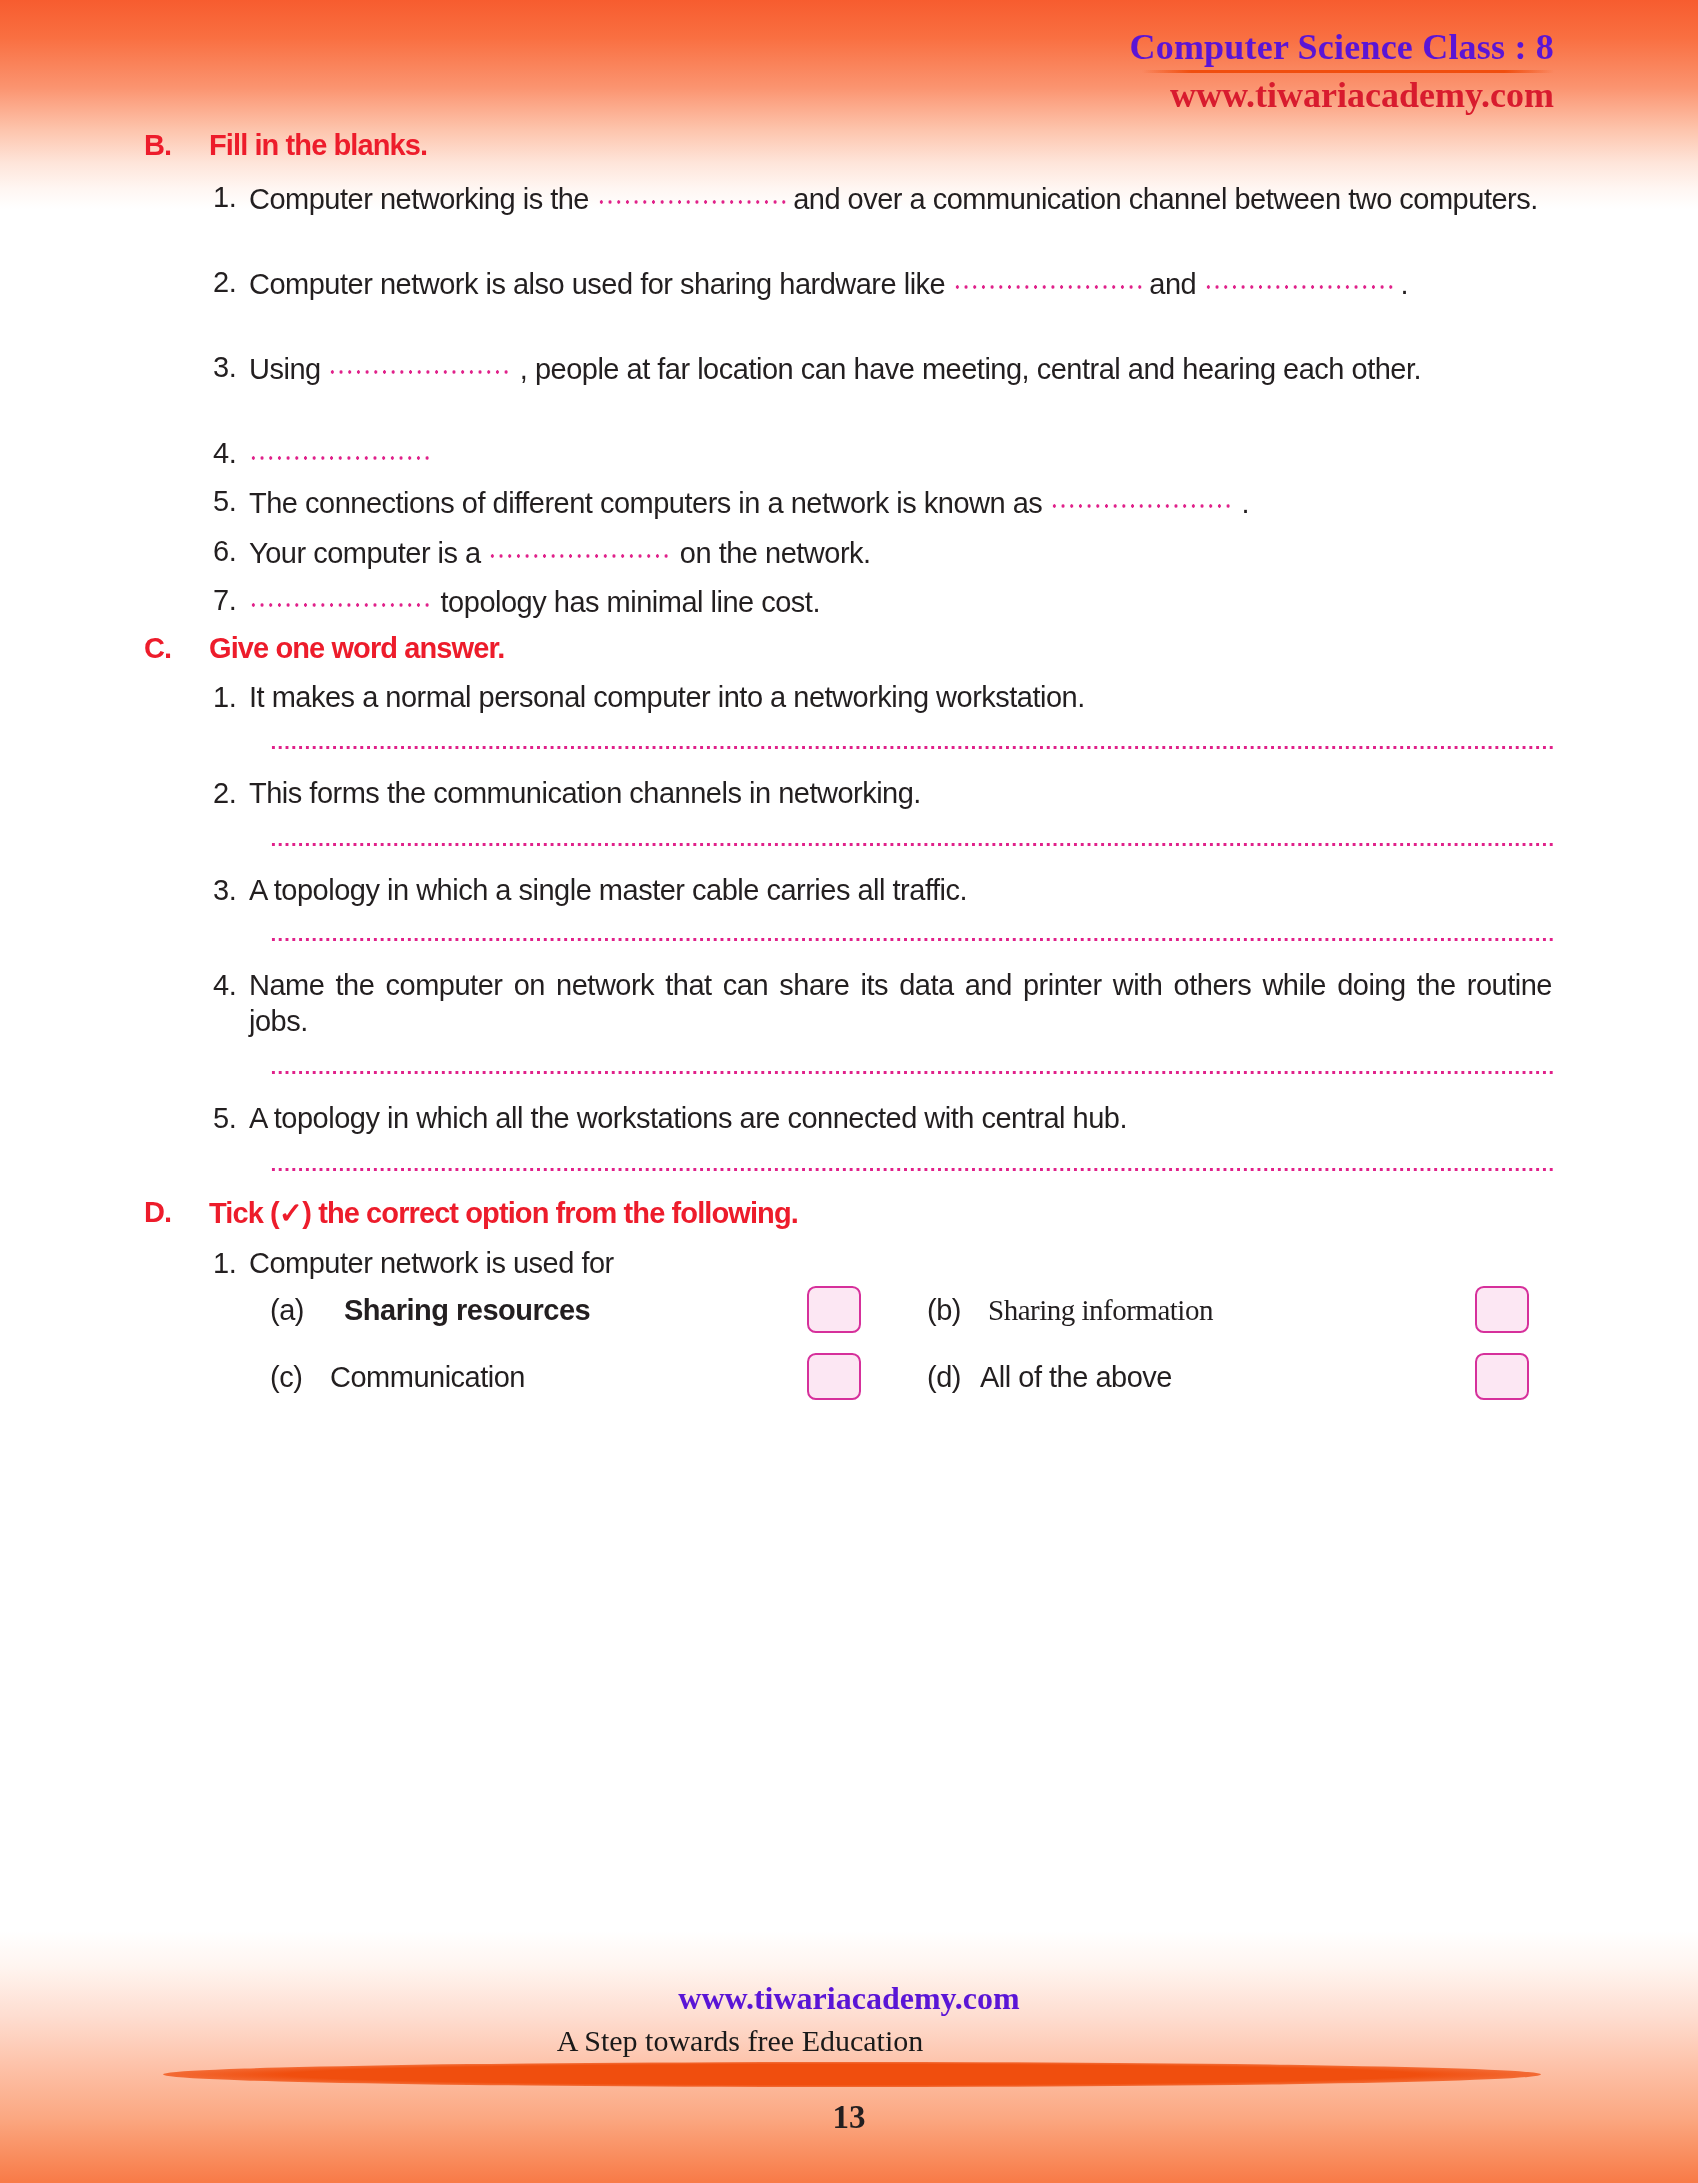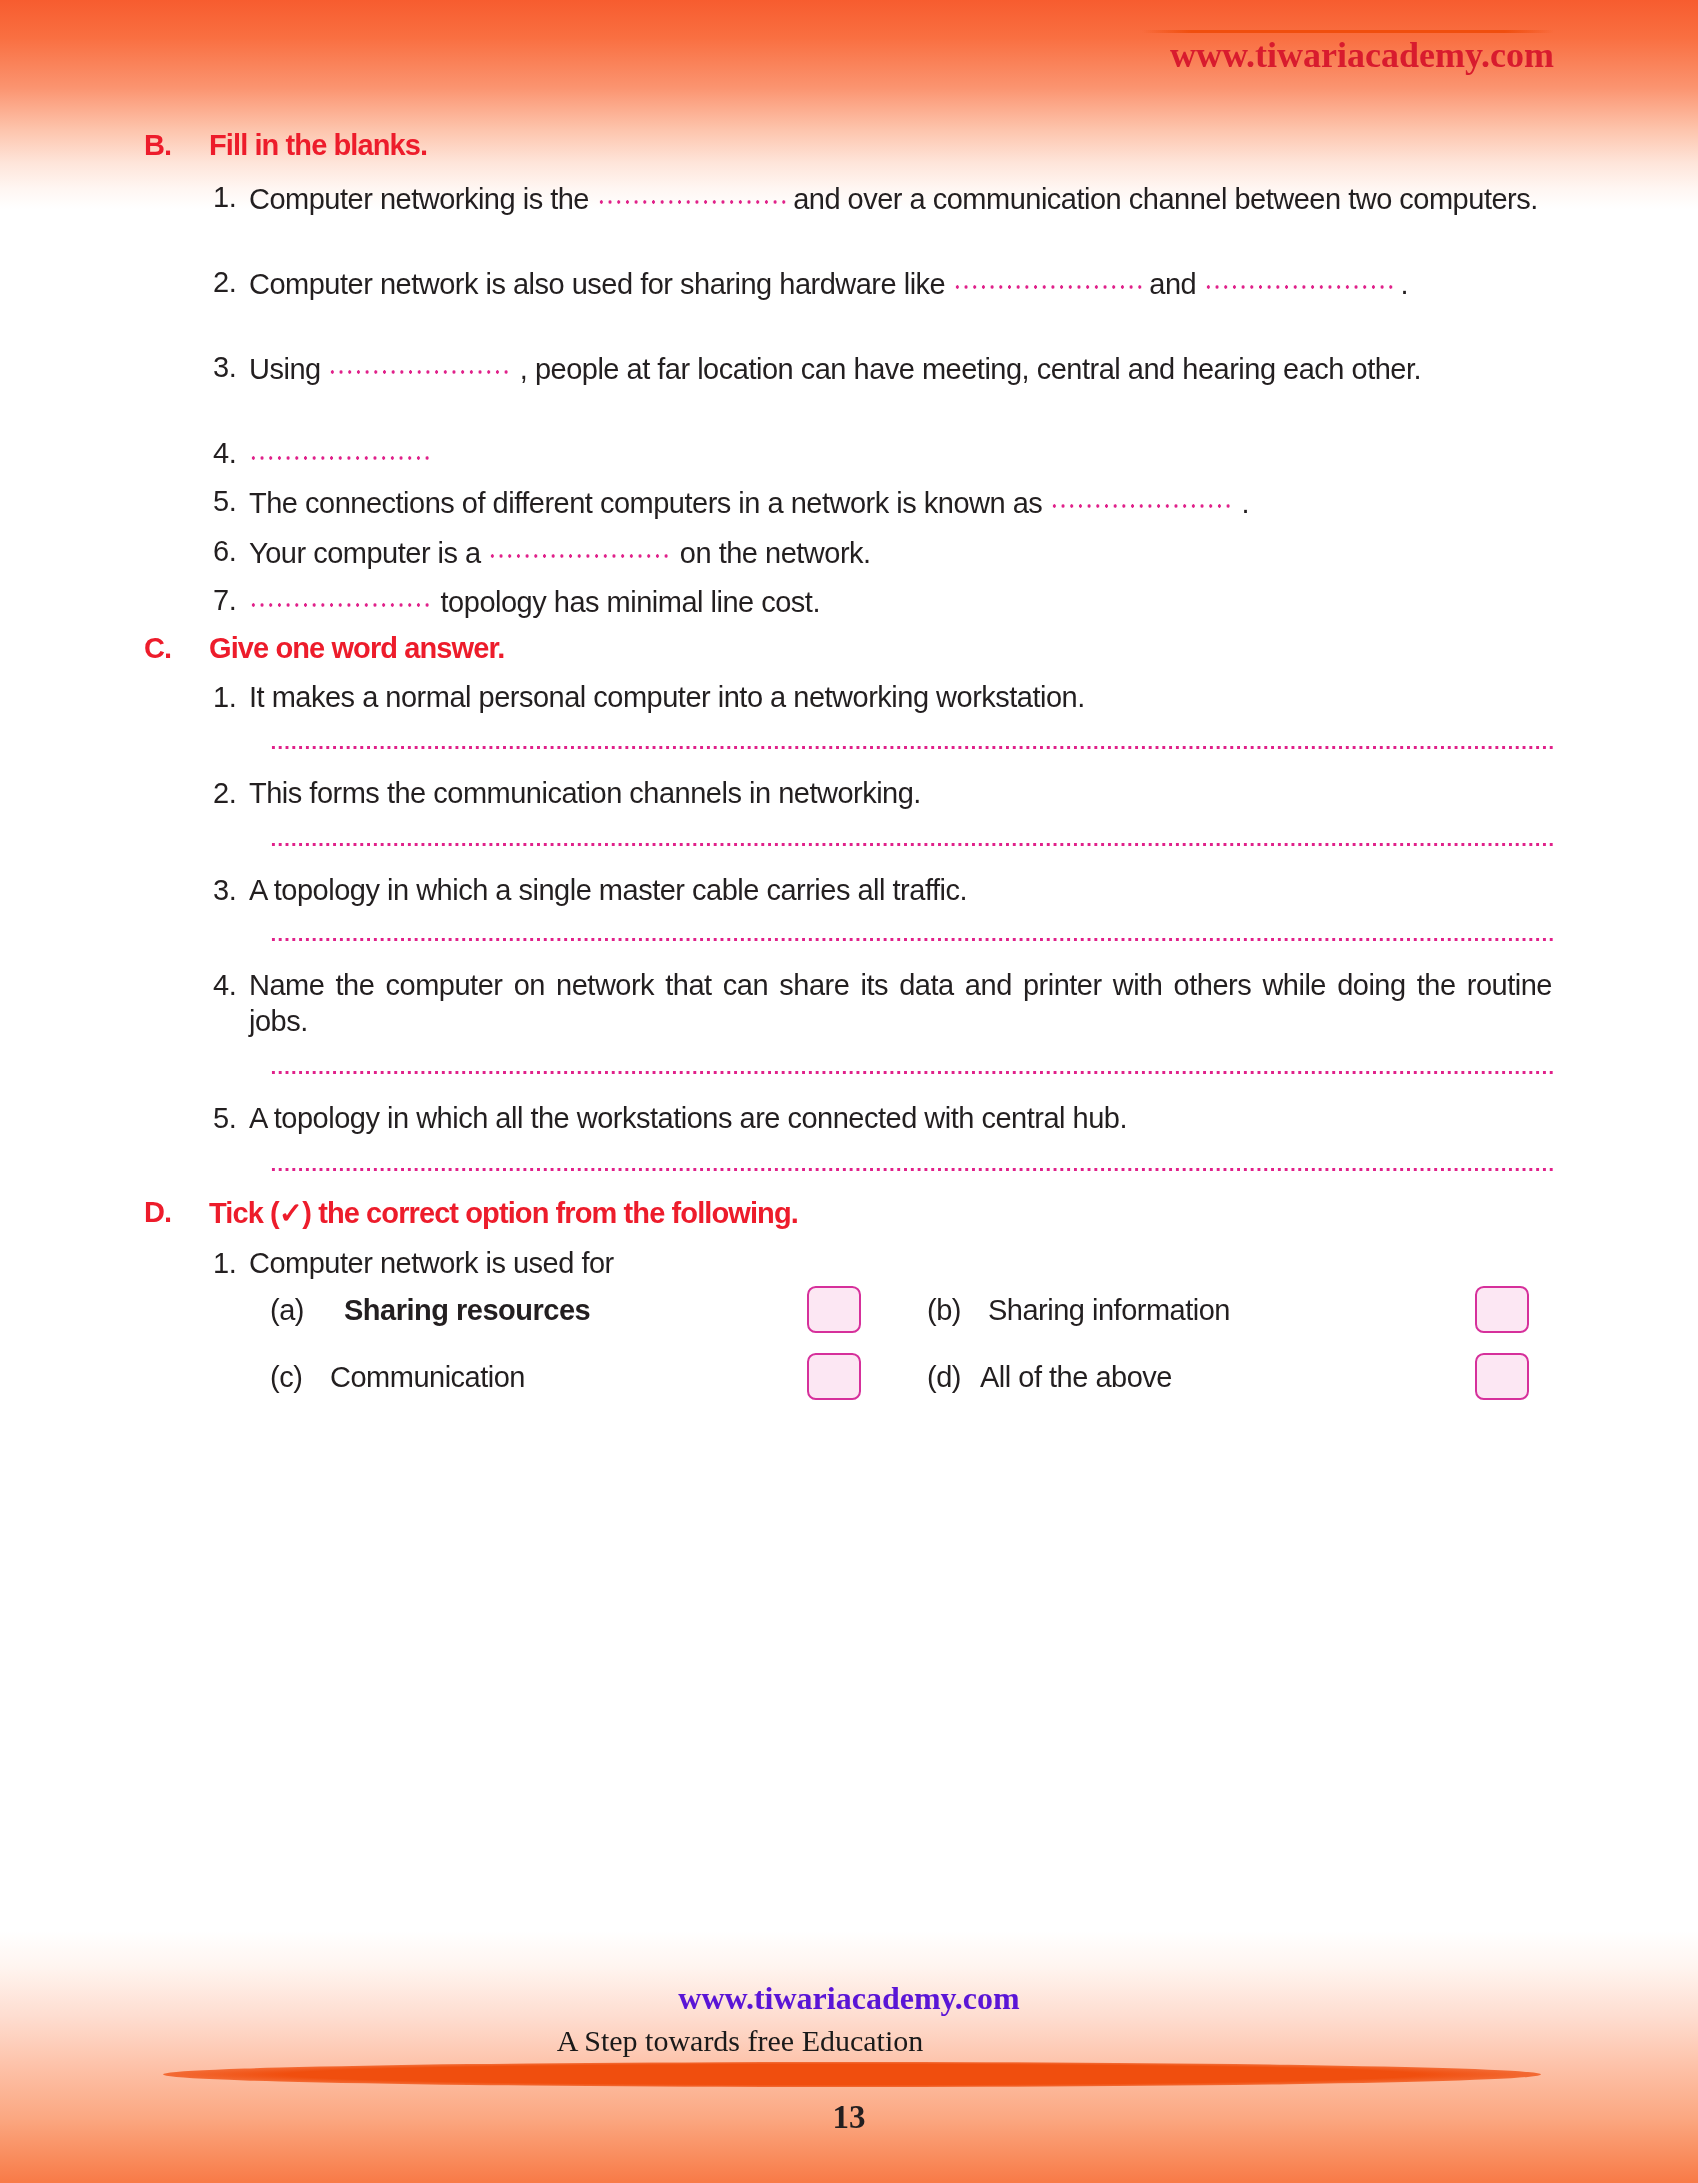--- a/index.html
+++ b/index.html
@@ -226,20 +226,21 @@
 </head>
 <body>
 
 <div class="page-top-wash"></div>
 <div class="page-bottom-wash"></div>
 <div class="bottom-lens"></div>
 
 <div class="content">
 
   <div class="doc-header">
+    <div class="title">Computer Science Class : 8</div>
     <div class="rule"></div>
     <div class="site">www.tiwariacademy.com</div>
   </div>
 
   <div class="sec-head" style="position:absolute; top:129px; left:0; width:1698px;">
     <span class="sec-letter">B.</span>
     <span class="sec-title">Fill in the blanks.</span>
   </div>
 
   <div class="qitem justify" style="top:180px;">
@@ -323,21 +324,21 @@
   </div>
 
   <div class="opt-row" style="top:1294px; left:0; width:1698px;">
     <span class="opt-letter" style="left:270px;">(a)</span>
     <span class="opt-label" style="left:344px;font-weight:bold;">Sharing resources</span>
     <span class="tickbox" style="left:807px; top:-7.8px;"></span>
   </div>
 
   <div class="opt-row" style="top:1294px; left:0; width:1698px;">
     <span class="opt-letter" style="left:927px;">(b)</span>
-    <span class="opt-label" style="left:988px;">Sharing information</span>
+    <span class="opt-label" style="left:988px;font-family:Liberation Serif, serif;">Sharing information</span>
     <span class="tickbox" style="left:1475px; top:-7.8px;"></span>
   </div>
 
   <div class="opt-row" style="top:1361px; left:0; width:1698px;">
     <span class="opt-letter" style="left:270px;">(c)</span>
     <span class="opt-label" style="left:330px;">Communication</span>
     <span class="tickbox" style="left:807px; top:-7.8px;"></span>
   </div>
 
   <div class="opt-row" style="top:1361px; left:0; width:1698px;">

